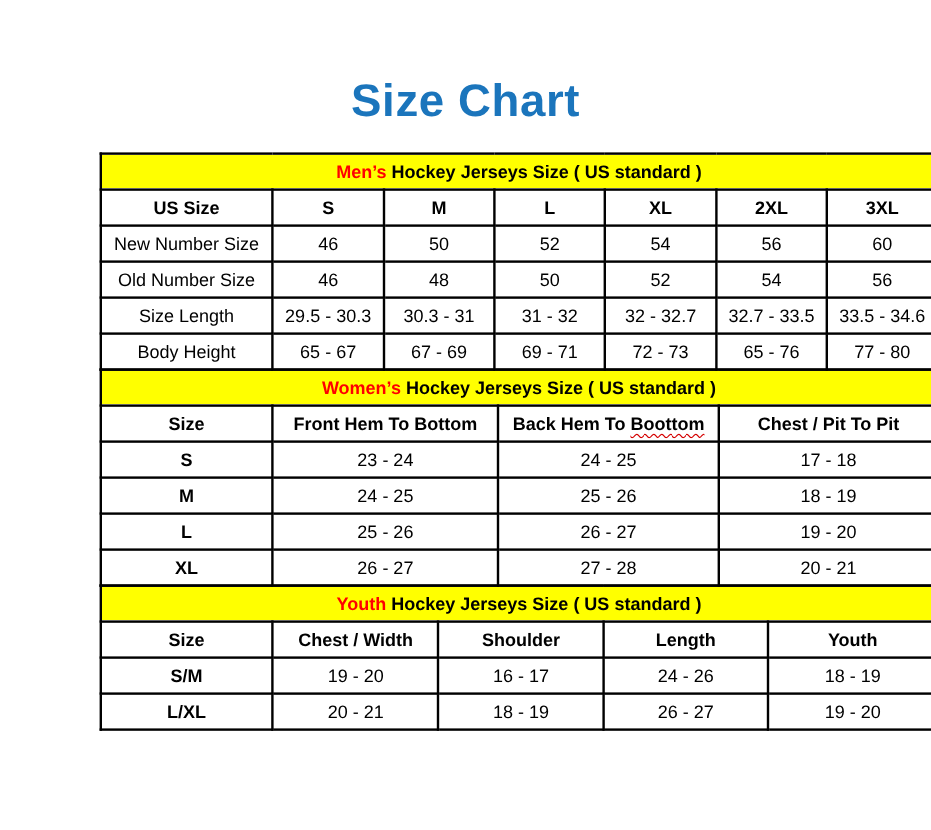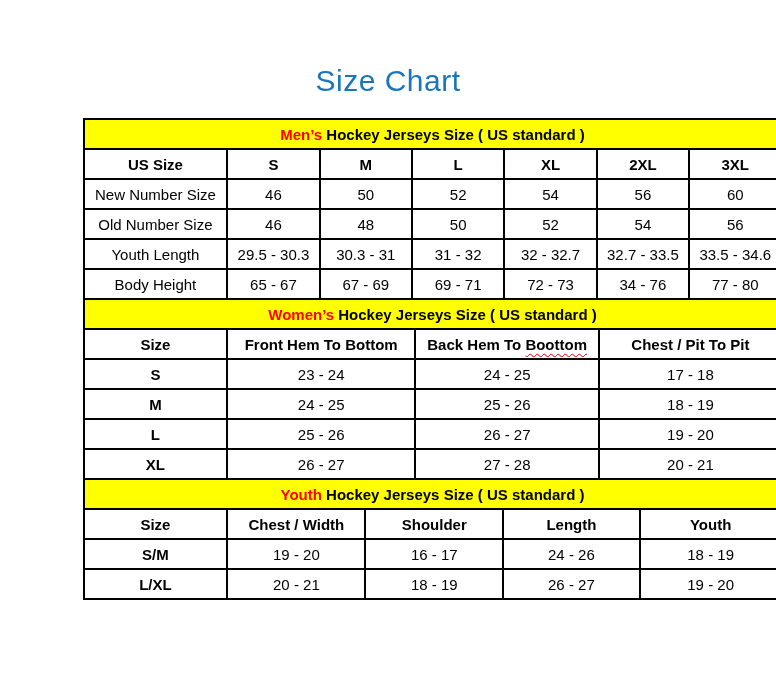--- a/index.html
+++ b/index.html
@@ -4,22 +4,22 @@
 <style>
   html,body{margin:0;padding:0;}
   body{
     width:776px;height:692px;background:#ffffff;
     font-family:"Liberation Sans","DejaVu Sans",sans-serif;
     color:#000;overflow:hidden;
   }
   .page-title{
     margin:64px 0 0 0;
     text-align:center;
-    font-size:30px;
-    font-weight:normal;
+    font-size:38px;
+    font-weight:bold;
     color:#1b75bc;
     letter-spacing:0.5px;
   }
   .chart-wrap{width:611px;margin:20px auto 0 auto;}
   table.size-table{
     width:700px;
     border-collapse:collapse;
     table-layout:fixed;
   }
   table.size-table + table.size-table{margin-top:-2px;}
@@ -92,35 +92,35 @@
     <tr>
       <td>Old Number Size</td>
       <td>46</td>
       <td>48</td>
       <td>50</td>
       <td>52</td>
       <td>54</td>
       <td>56</td>
     </tr>
     <tr>
-      <td>Youth Length</td>
+      <td>Size Length</td>
       <td>29.5 - 30.3</td>
       <td>30.3 - 31</td>
       <td>31 - 32</td>
       <td>32 - 32.7</td>
       <td>32.7 - 33.5</td>
       <td>33.5 - 34.6</td>
     </tr>
     <tr>
       <td>Body Height</td>
       <td>65 - 67</td>
       <td>67 - 69</td>
       <td>69 - 71</td>
       <td>72 - 73</td>
-      <td>34 - 76</td>
+      <td>65 - 76</td>
       <td>77 - 80</td>
     </tr>
   </tbody>
     </table>
 
   <table class="size-table">
     <colgroup>
       <col style="width:20.6%">
         <col style="width:26.9%">
         <col style="width:26.4%">

